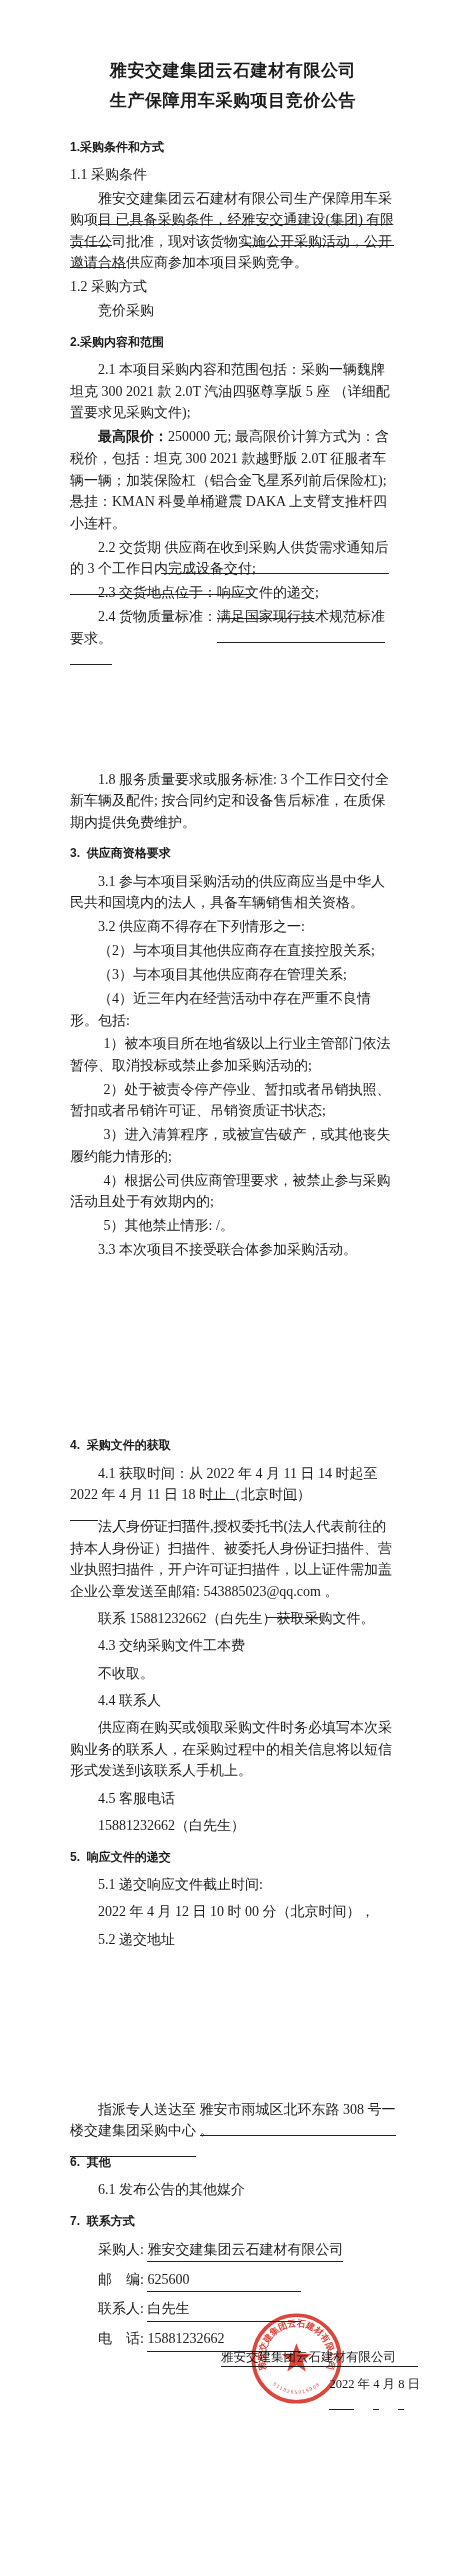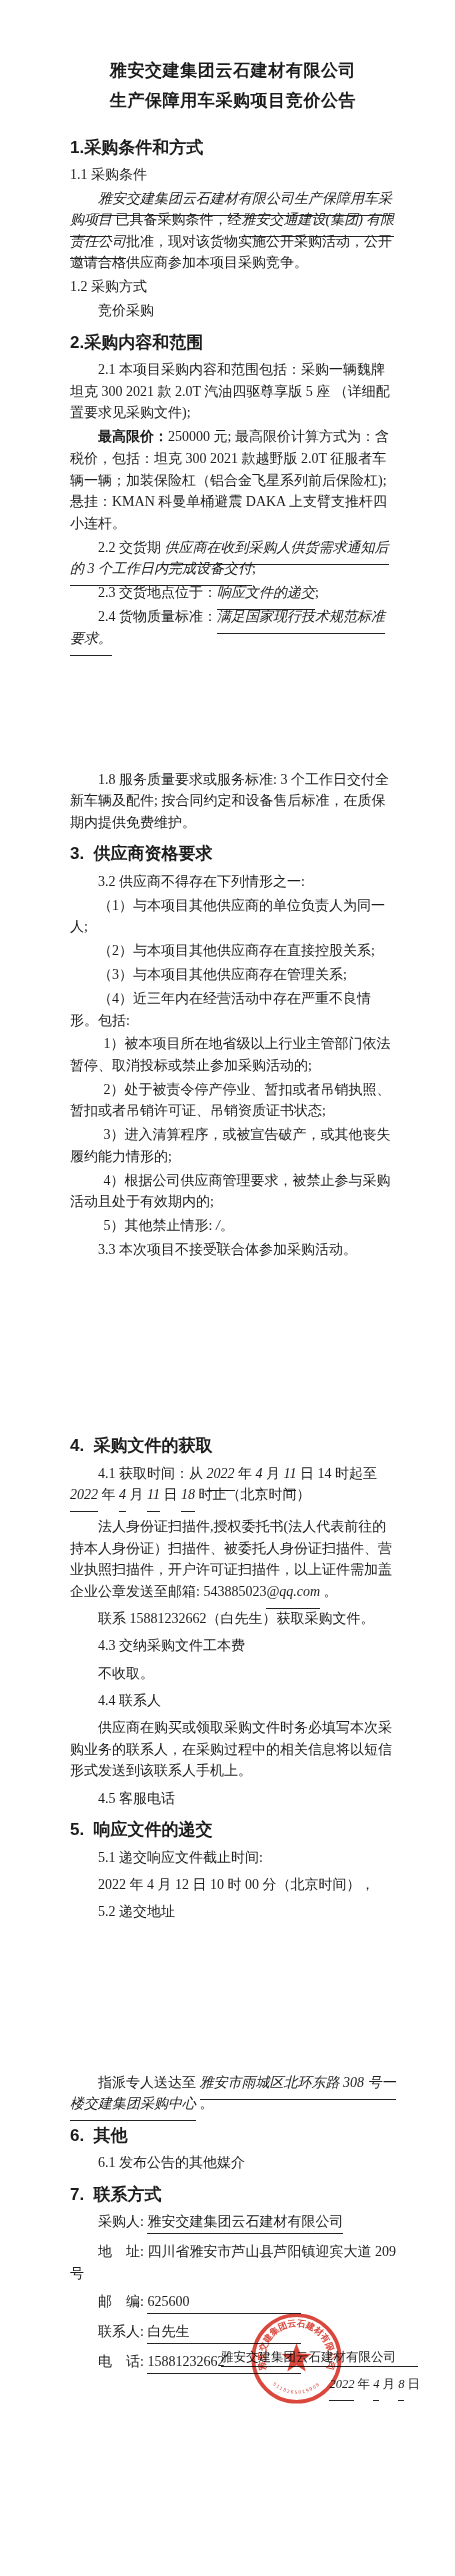--- a/index.html
+++ b/index.html
@@ -8,31 +8,31 @@
     font-family:"Liberation Serif","DejaVu Serif",serif;color:#1c1c1c;
   }
   .page{padding:56px 59px 0 70px;}
   .title{
     text-align:center;font-weight:700;font-size:17px;line-height:30px;
     letter-spacing:0.6px;white-space:pre-wrap;
   }
   .title-block{margin-bottom:20.5px;}
   .sec-h{
     font-family:"Liberation Sans","DejaVu Sans",sans-serif;
-    font-weight:700;font-size:17px;line-height:21.6px;
+    font-weight:700;font-size:12px;line-height:21.6px;
     margin:10.2px 0 5.7px 0;white-space:pre-wrap;
   }
   .para{
     font-size:14px;line-height:21.6px;margin:0 0 2.3px 0;
     text-indent:2em;white-space:pre-wrap;
   }
   .para.ni{text-indent:0;}
   .para.sub{text-indent:2.4em;}
   .bold{font-weight:700;margin-top:24px;}
-  .u{border-bottom:0.9px solid #222;padding-bottom:9px;font-style:italic;}
+  .u{border-bottom:0.9px solid #222;padding-bottom:18px;}
   .gap-a{height:117px;}
   .gap-b{height:162px;}
   .gap-c{height:143px;}
   .sec-sp .para{margin-bottom:5.7px;}
   .mt18{margin-top:10.2px;}
   .row{margin-bottom:6.8px;}
   .fill{display:inline-block;border-bottom:0.9px solid #222;min-width:154px;padding-bottom:0.6px;text-indent:0;}
   .fill.wide{min-width:194px;}
   .sig{position:absolute;left:221px;top:2349px;width:199px;font-size:12.5px;line-height:16px;}
   .sig-company .fill2{display:inline-block;border-bottom:0.9px solid #222;min-width:197px;padding-bottom:1.1px;}
@@ -60,22 +60,22 @@
   <p class="para"><span class="bold">最高限价：</span><span>250000 元; 最高限价计算方式为：含税价，包括：坦克 300 2021 款越野版 2.0T 征服者车辆一辆；加装保险杠（铝合金飞星系列前后保险杠); 悬挂：KMAN 科曼单桶避震 DAKA 上支臂支推杆四小连杆。</span></p>
   <p class="para"><span>2.2 交货期</span><span class="u"> 供应商在收到采购人供货需求通知后的 3 个工作日内完成设备交付</span><span>;</span></p>
   <p class="para"><span>2.3 交货地点位于：</span><span class="u">响应文件的递交</span><span>;</span></p>
   <p class="para"><span>2.4 货物质量标准：</span><span class="u">满足国家现行技术规范标准要求。</span></p>
 
   <div class="gap-a"></div>
 
   <p class="para">1.8 服务质量要求或服务标准: 3 个工作日交付全新车辆及配件; 按合同约定和设备售后标准，在质保期内提供免费维护。</p>
 
   <div class="sec-h">3.  供应商资格要求</div>
+  <p class="para">3.1 参与本项目采购活动的供应商应当是中华人民共和国境内的法人，具备车辆销售相关资格。</p>
   <p class="para">3.2 供应商不得存在下列情形之一:</p>
-  <p class="para">（1）与本项目其他供应商的单位负责人为同一人;</p>
   <p class="para">（2）与本项目其他供应商存在直接控股关系;</p>
   <p class="para">（3）与本项目其他供应商存在管理关系;</p>
   <p class="para">（4）近三年内在经营活动中存在严重不良情形。包括:</p>
   <p class="para sub">1）被本项目所在地省级以上行业主管部门依法暂停、取消投标或禁止参加采购活动的;</p>
   <p class="para sub">2）处于被责令停产停业、暂扣或者吊销执照、暂扣或者吊销许可证、吊销资质证书状态;</p>
   <p class="para sub">3）进入清算程序，或被宣告破产，或其他丧失履约能力情形的;</p>
   <p class="para sub">4）根据公司供应商管理要求，被禁止参与采购活动且处于有效期内的;</p>
   <p class="para sub"><span>5）其他禁止情形: </span><span class="u">/</span><span>。</span></p>
   <p class="para">3.3 本次项目不接受联合体参加采购活动。</p>
 
@@ -84,37 +84,37 @@
   <div class="sec-sp">
     <div class="sec-h">4.  采购文件的获取</div>
     <p class="para"><span>4.1 获取时间：从 </span><span class="u">2022</span><span> 年 </span><span class="u">4</span><span> 月 </span><span class="u">11</span><span> 日 14 时起至 </span><span class="u">2022</span><span> 年 </span><span class="u">4</span><span> 月 </span><span class="u">11</span><span> 日 </span><span class="u">18</span><span> 时止（北京时间）</span></p>
     <p class="para mt18"><span>法人身份证扫描件,授权委托书(法人代表前往的持本人身份证）扫描件、被委托人身份证扫描件、营业执照扫描件，开户许可证扫描件，以上证件需加盖企业公章发送至邮箱: 543885023</span><span class="u">@qq.com</span><span> 。</span></p>
     <p class="para">联系 15881232662（白先生）获取采购文件。</p>
     <p class="para">4.3 交纳采购文件工本费</p>
     <p class="para">不收取。</p>
     <p class="para">4.4 联系人</p>
     <p class="para">供应商在购买或领取采购文件时务必填写本次采购业务的联系人，在采购过程中的相关信息将以短信形式发送到该联系人手机上。</p>
     <p class="para">4.5 客服电话</p>
+    <p class="para">15881232662（白先生）</p>
 
     <div class="sec-h">5.  响应文件的递交</div>
     <p class="para">5.1 递交响应文件截止时间:</p>
     <p class="para">2022 年 4 月 12 日 10 时 00 分（北京时间），</p>
     <p class="para">5.2 递交地址</p>
   </div>
 
   <div class="gap-c"></div>
 
   <p class="para"><span>指派专人送达至 </span><span class="u">雅安市雨城区北环东路 308 号一楼交建集团采购中心</span><span> 。</span></p>
 
   <div class="sec-h">6.  其他</div>
   <p class="para">6.1 发布公告的其他媒介</p>
 
   <div class="sec-h">7.  联系方式</div>
   <p class="para row"><span>采购人: </span><span class="fill wide">雅安交建集团云石建材有限公司</span></p>
-  <p class="para row"><span>地　址: </span><span>四川省雅安市芦山县芦阳镇迎宾大道 209 号</span></p>
   <p class="para row"><span>邮　编: </span><span class="fill">625600</span></p>
   <p class="para row"><span>联系人: </span><span class="fill">白先生</span></p>
   <p class="para row"><span>电　话: </span><span class="fill">15881232662</span></p>
 
 </div>
 
 <div class="sig">
   <div class="sig-company"><span class="fill2">雅安交建集团云石建材有限公司</span></div>
   <div class="sig-date"><span class="u">2022</span><span> 年 </span><span class="u">4</span><span> 月 </span><span class="u">8</span><span> 日</span></div>
 </div>

